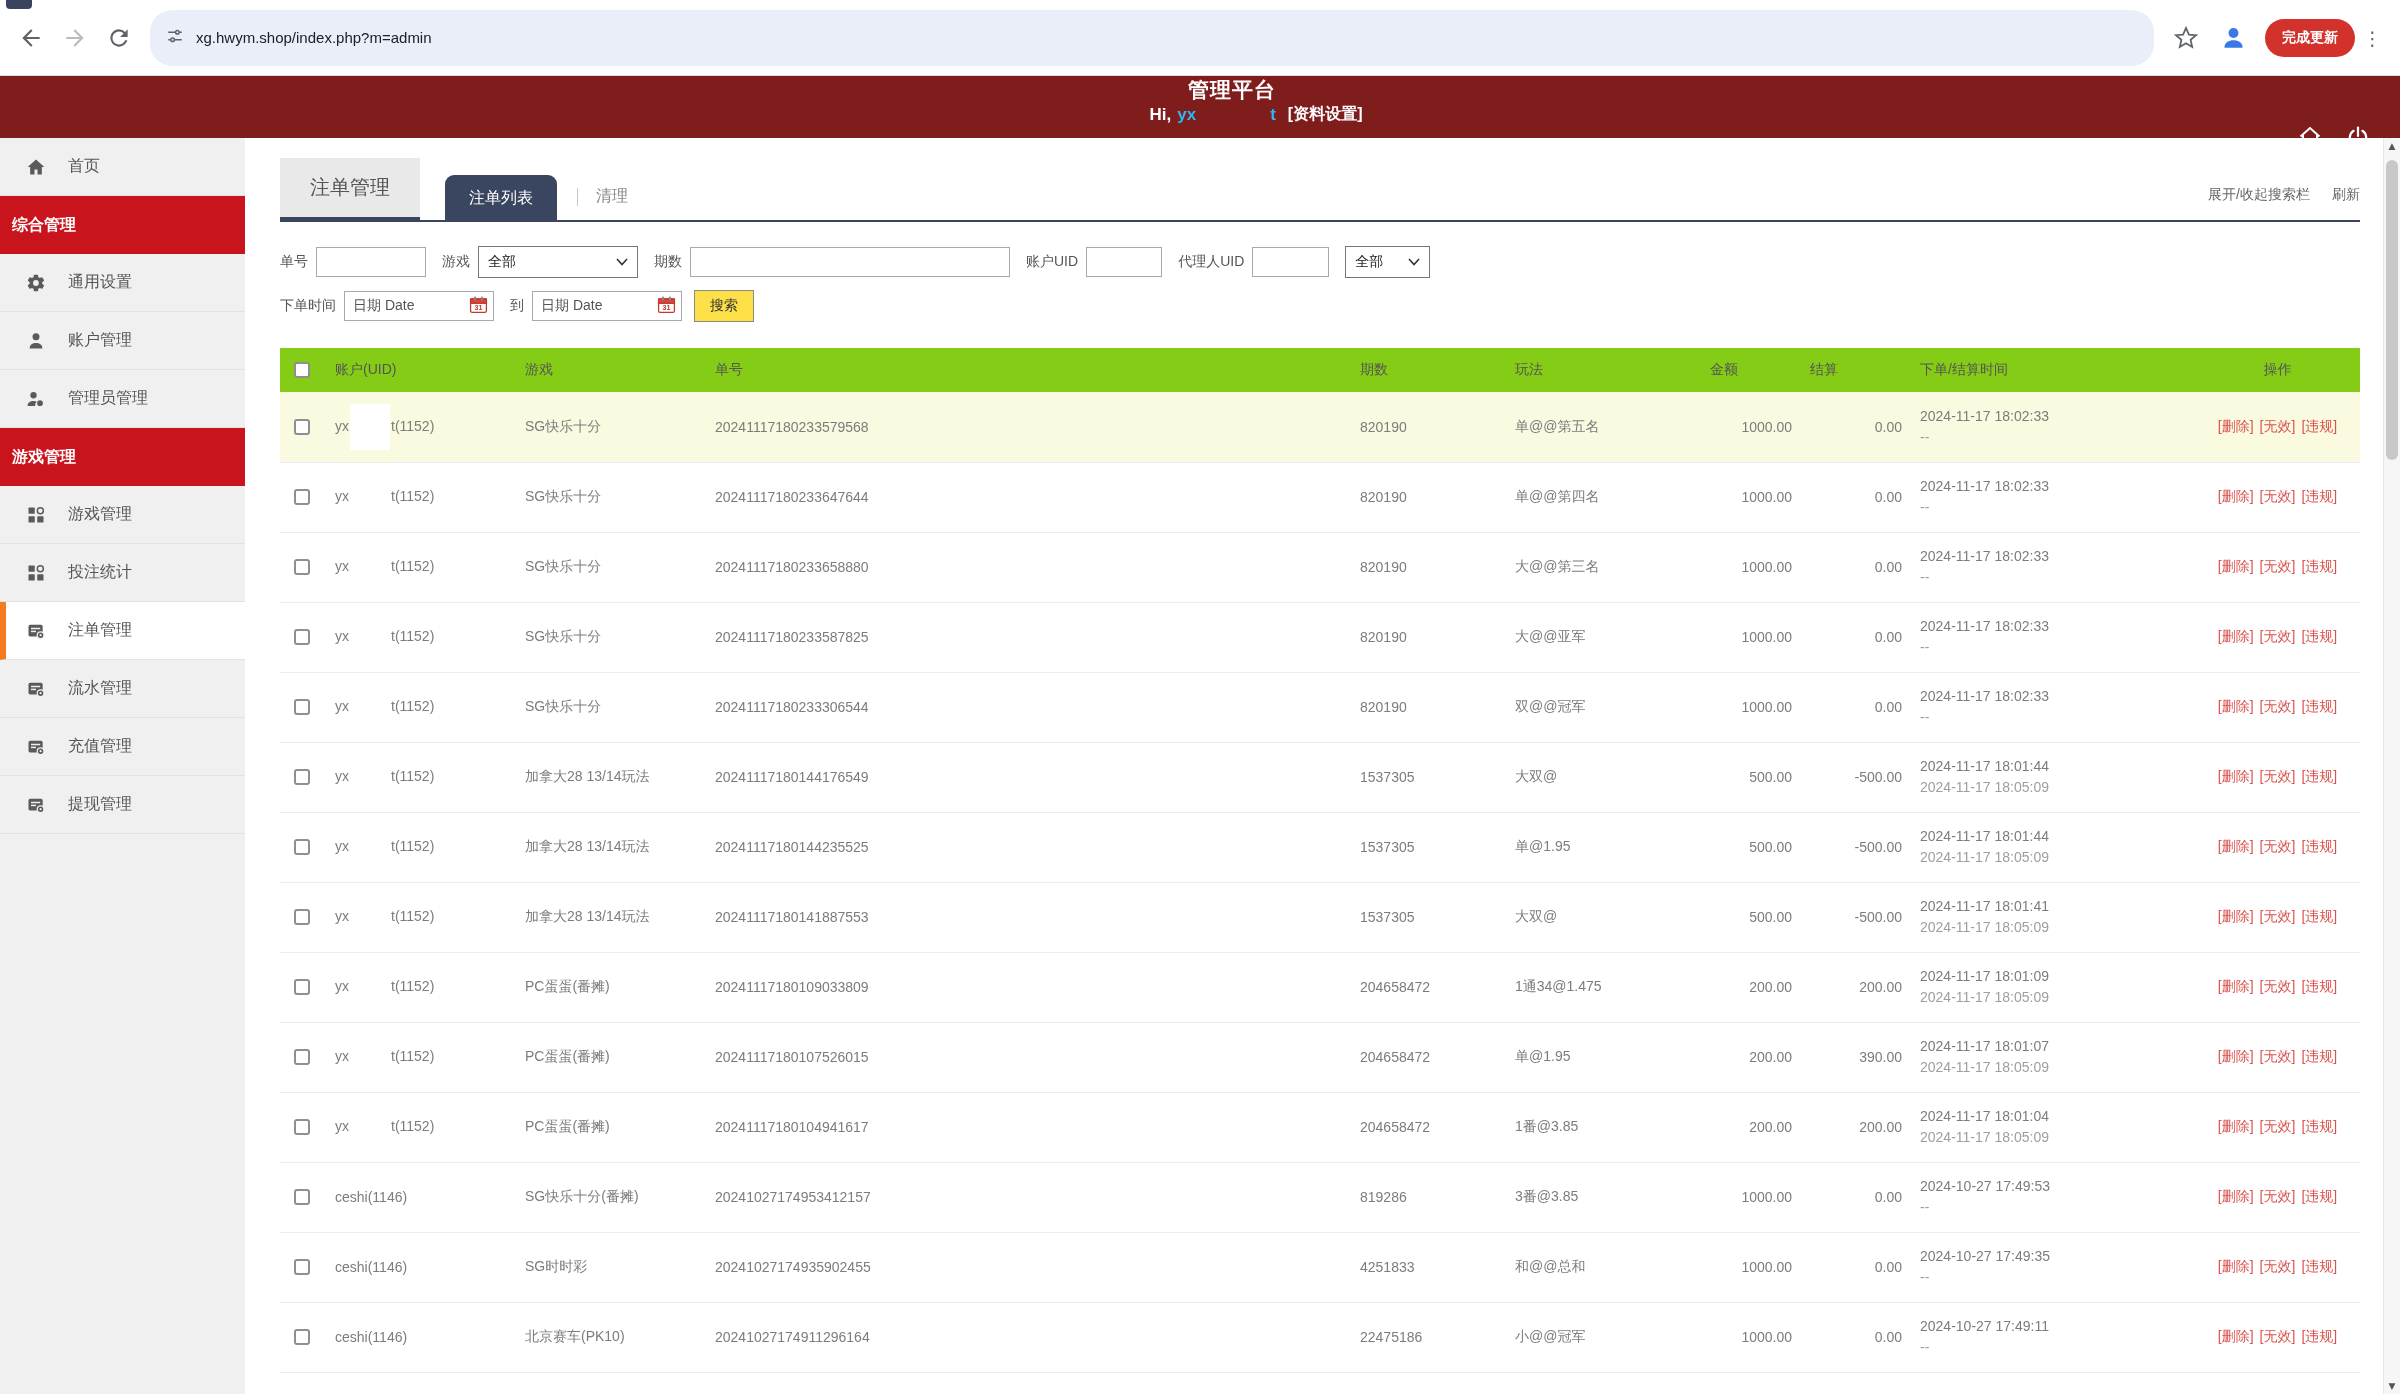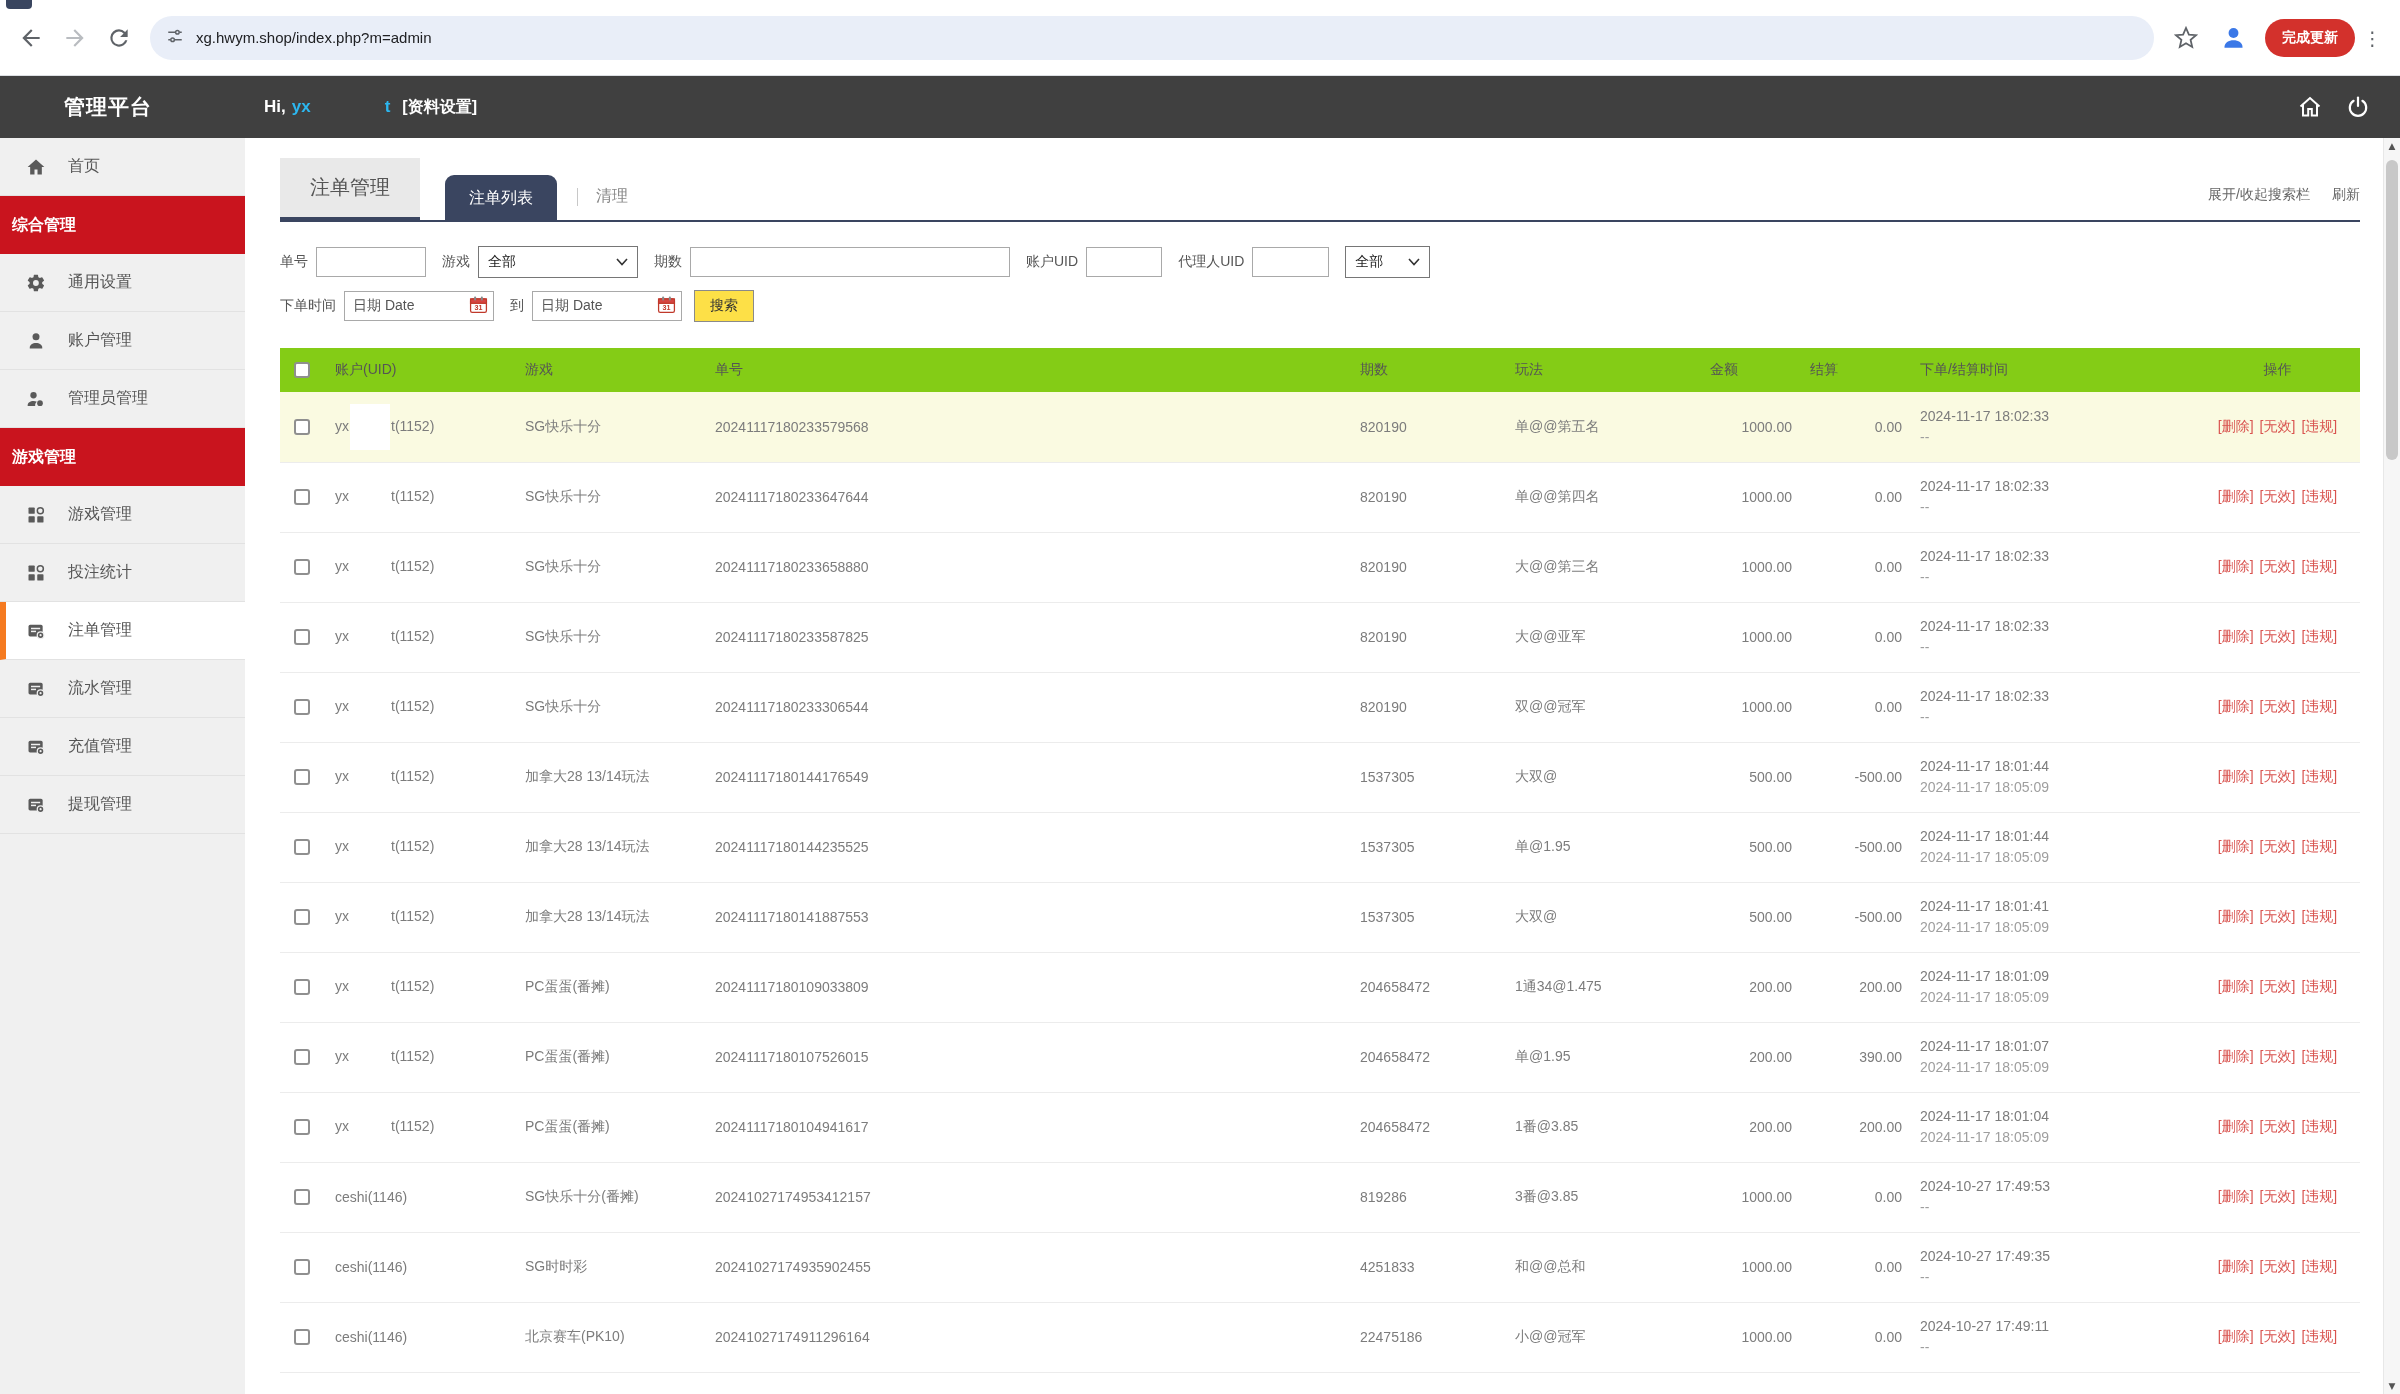--- a/index.html
+++ b/index.html
@@ -9,35 +9,35 @@
 
   
   .chrome { height:76px; background:#fff; border-bottom:1px solid #dcdfe3;
     display:flex; align-items:center; position:relative; }
   .tab-sliver { position:absolute; top:0; left:6px; width:26px; height:9px;
     background:#39455f; border-radius:0 0 4px 4px; }
   .nav-ic { width:26px; height:26px; margin-left:18px; color:#5f6368; cursor:pointer; }
   .nav-ic:first-of-type { margin-left:16px; }
   .nav-ic.disabled { color:#b9bcc0; }
   .nav-ic svg { width:100%; height:100%; }
-  .omnibox { flex:1; height:44px; background:#e9eef8; border-radius:22px;
+  .omnibox { flex:1; height:56px; background:#e9eef8; border-radius:22px;
     margin:0 20px 0 18px; display:flex; align-items:center; padding:0 16px; }
   .omni-url { font-size:15px; color:#202124; margin-left:12px; white-space:nowrap; }
   .chrome-right { display:flex; align-items:center; margin-right:8px; }
   .star-ic { width:24px; height:24px; color:#5f6368; margin-right:22px; }
   .star-ic svg { width:100%; height:100%; }
   .avatar-ic { width:27px; height:27px; margin-right:18px; }
   .avatar-ic svg { width:100%; height:100%; }
   .update-pill { background:#d3312c; color:#fff; font-size:14px; font-weight:bold;
     height:38px; border-radius:19px; display:flex; align-items:center; padding:0 17px; cursor:pointer; }
   .kebab { font-size:19px; color:#5f6368; margin:0 10px 0 8px; cursor:pointer;
     font-family:"DejaVu Sans",sans-serif; }
 
   
-  .appheader { height:62px; background:#404040; display:flex; align-items:center; color:#fff; }
+  .appheader { height:62px; background:#7f1d1d; display:flex; align-items:center; color:#fff;flex-direction:column; }
   .brand { margin-left:64px; font-size:21px; font-weight:bold; letter-spacing:1px; }
   .greeting { margin-left:112px; font-size:17px; font-weight:bold; display:flex; align-items:center; }
   .greet-hi { color:#fff; }
   .greet-user { color:#2cb7f0; margin-left:6px; }
   .greet-gap { display:inline-block; width:74px; }
   .greet-suffix { color:#2cb7f0; }
   .settings-link { color:#fff; font-weight:bold; margin-left:12px; cursor:pointer; font-size:16px; }
   .hdr-icons { margin-left:auto; display:flex; align-items:center; gap:24px; margin-right:30px; }
   .hdr-ic { width:24px; height:24px; cursor:pointer; }
   .hdr-ic svg { width:100%; height:100%; }

